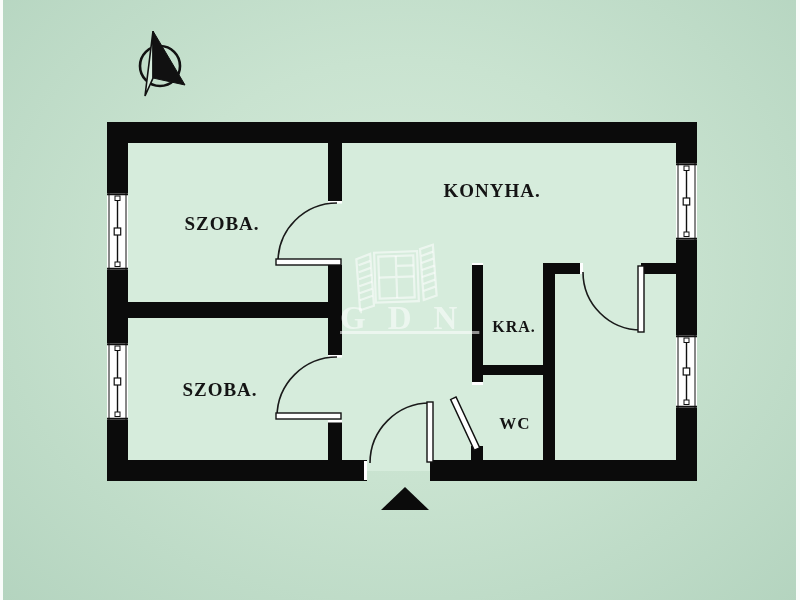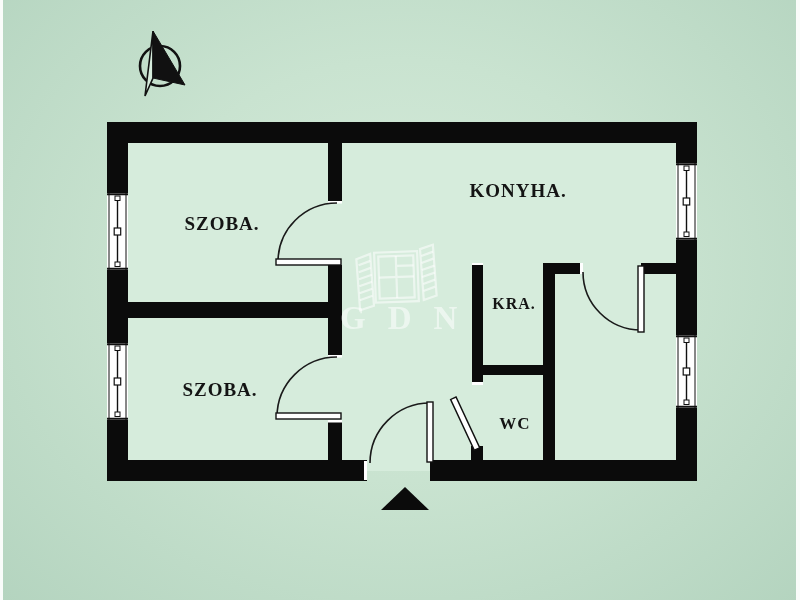--- a/index.html
+++ b/index.html
@@ -29,20 +29,21 @@
   .fs16{font-size:16px;}
   #watermark-text{
     position:absolute;
     left:340px;top:300px;
     width:140px;
     font-size:33px;
     font-weight:bold;
     letter-spacing:22px;
     color:rgba(255,255,255,0.55);
     pointer-events:none;
+    text-decoration:underline;
   }
   .nopointer{pointer-events:none;}
 </style>
 </head>
 <body>
 
 <div id="stage">
 
   <svg id="plan-svg" width="800" height="600" viewBox="0 0 800 600">
 
@@ -157,22 +158,22 @@
 
       <polygon points="357,258 371,253 373,305 359,309"></polygon>
       <path d="M359,264 L371,260 M359,271 L371,267 M359,278 L372,274 M359,285 L372,281 M359,292 L372,288 M359,299 L372,295"></path>
 
       <polygon points="421,250 434,246 436,297 423,301"></polygon>
       <path d="M422,257 L434,253 M422,264 L434,260 M422,271 L435,267 M422,278 L435,274 M423,285 L435,281 M423,292 L435,288"></path>
     </g>
   </svg>
 
   <div class="room-label fs19" style="left:222px;top:223px;">SZOBA.</div>
-  <div class="room-label fs19" style="left:518px;top:190px;">KONYHA.</div>
-  <div class="room-label fs16" style="left:514px;top:304px;">KRA.</div>
+  <div class="room-label fs19" style="left:492px;top:190px;">KONYHA.</div>
+  <div class="room-label fs16" style="left:514px;top:327px;">KRA.</div>
   <div class="room-label fs19" style="left:220px;top:389px;">SZOBA.</div>
   <div class="room-label fs17" style="left:515px;top:423px;">WC</div>
 
   <div id="watermark-text" class="nopointer">GDN</div>
 
   <div class="edge-strip edge-left"></div>
   <div class="edge-strip edge-right"></div>
 </div>
 
 </body></html>

